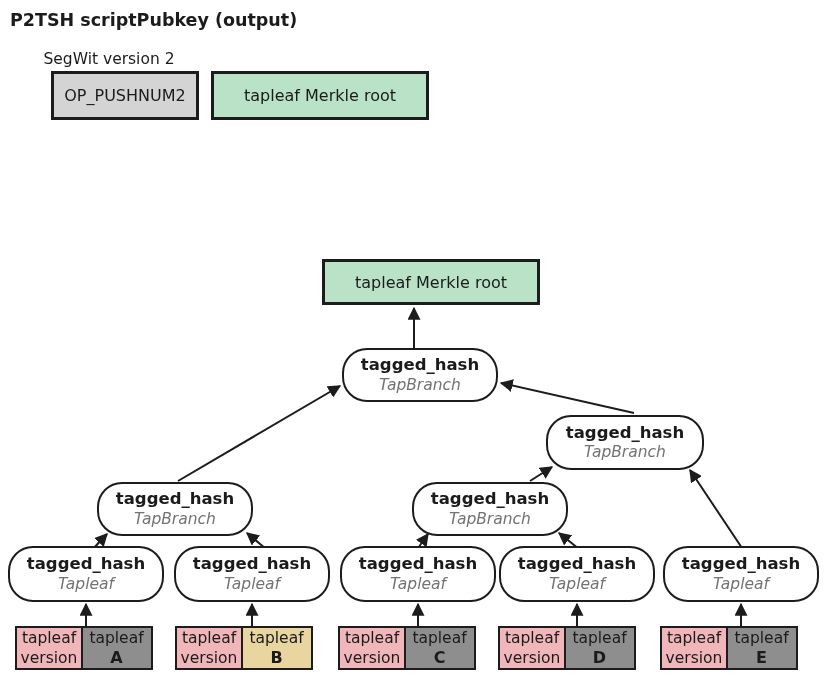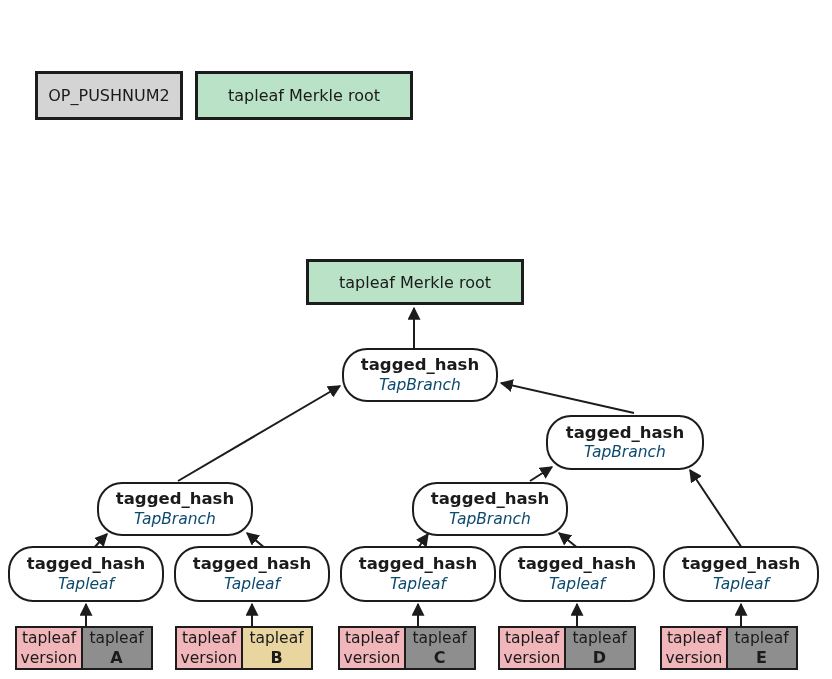--- a/index.html
+++ b/index.html
@@ -35,35 +35,36 @@
   }
   .rect-box {
     position: absolute;
     border: 3px solid #1c1c1c;
     box-sizing: border-box;
     display: flex;
     align-items: center;
     justify-content: center;
     font-size: 16px;
     white-space: nowrap;
+    margin-left: 16px;
   }
   .node {
     position: absolute;
     background: #ffffff;
     border: 2.5px solid #1c1c1c;
     border-radius: 25px;
     box-sizing: border-box;
     display: flex;
     flex-direction: column;
     align-items: center;
     justify-content: center;
     line-height: 1.22;
   }
   .node .fn { font-weight: bold; font-size: 16.5px; white-space: nowrap; }
-  .node .tag { font-style: italic; font-size: 15.5px; color: #0c4a6e; white-space: nowrap; }
+  .node .tag { font-style: italic; font-size: 15.5px; color: #737373; white-space: nowrap; }
   .pair {
     position: absolute;
     top: 626px;
     height: 44px;
     display: flex;
   }
   .cell {
     border: 2.5px solid #1c1c1c;
     box-sizing: border-box;
     height: 44px;
@@ -83,21 +84,23 @@
     left: 0; top: 0;
     pointer-events: none;
   }
   .arrows line { stroke: #1c1c1c; stroke-width: 2; }
 </style>
 </head>
 <body>
 
 <div class="canvas">
 
-
+  <div class="title">P2TSH scriptPubkey (output)</div>
+
+  <div class="small-label" style="left:35px; width:148px;">SegWit version 2</div>
 
   <div class="rect-box" style="left: 35px; top: 71px; width: 148px; height: 49px; background-color: rgb(212, 212, 212);">OP_PUSHNUM2</div>
   <div class="rect-box" style="left: 195px; top: 71px; width: 218px; height: 49px; background-color: rgb(185, 226, 199);">tapleaf Merkle root</div>
 
 
   <svg class="arrows" width="832" height="679">
     <defs>
       <marker id="ah" viewBox="0 0 10 10" refX="9" refY="5" markerWidth="6.5" markerHeight="6.5" orient="auto">
         <path d="M0,0 L10,5 L0,10 z" fill="#1c1c1c"></path>
       </marker>

